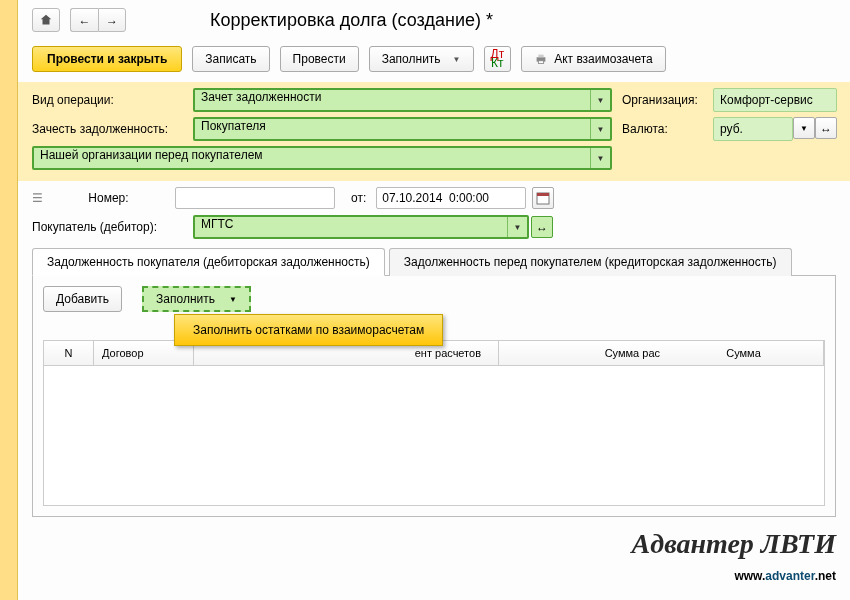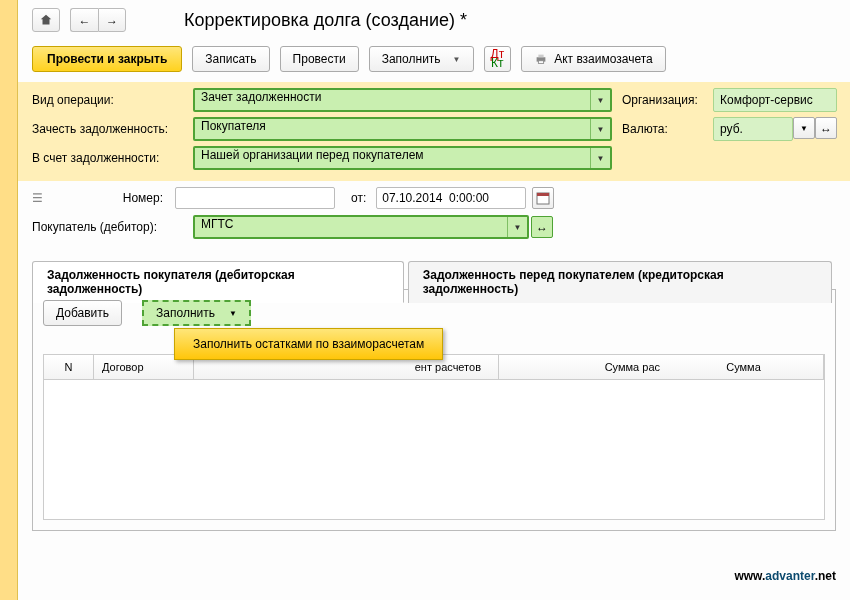--- a/index.html
+++ b/index.html
@@ -1,39 +1,39 @@
 <!DOCTYPE html>
 <html><head>
 <meta charset="utf-8">
 <style>
   * { box-sizing: border-box; margin: 0; padding: 0; font-family: Arial, sans-serif; font-size: 12px; }
   body { background: #fdfdfd; width: 850px; height: 600px; overflow: hidden; position: relative; }
   .left-strip { position: absolute; left: 0; top: 0; width: 18px; height: 600px; background: #ffde87; border-right: 1px solid #e0c050; }
   .content { margin-left: 18px; padding: 8px 0 0 0; }
   .title-row { display: flex; align-items: center; gap: 10px; padding: 0 14px 10px 14px; }
   .toolbar-btn { height: 24px; min-width: 28px; border: 1px solid #bbb; border-radius: 3px; background: linear-gradient(#fff,#eee); display: inline-flex; align-items: center; justify-content: center; padding: 0 6px; cursor: pointer; gap: 4px; }
-  .title-text { font-size: 18px; font-weight: normal; margin-left: 48px; }
+  .title-text { font-size: 18px; font-weight: normal; margin-left: 74px; }
   .main-toolbar { display: flex; align-items: center; gap: 10px; padding: 4px 14px 10px 14px; }
   .btn { height: 26px; border: 1px solid #aaa; border-radius: 3px; background: linear-gradient(#fff,#f0f0f0); padding: 0 12px; cursor: pointer; display: inline-flex; align-items: center; gap: 6px; }
   .btn-primary { background: linear-gradient(#ffe679,#ffd21f); border-color: #c9a400; font-weight: bold; padding: 0 14px; }
   .btn-drop::after { content: "▼"; font-size: 8px; margin-left: 6px; color: #555; }
   .form-area { background: #ffefb8; padding: 6px 14px; display: grid; grid-template-columns: 580px 1fr; gap: 0 10px; }
   .form-row { display: flex; align-items: center; margin-bottom: 5px; gap: 6px; }
   .lbl-col1 { width: 155px; }
   .lbl-col2 { width: 85px; }
   .combo-hl { flex: 1; display: flex; background: #c9efb0; border: 2px solid #4fa335; border-radius: 2px; height: 24px; padding: 0 6px; position: relative; cursor: pointer; }
   .combo-hl .drop { position: absolute; right: 0; top: 0; bottom: 0; width: 20px; border-left: 1px solid #7fbf64; display: flex; align-items: center; justify-content: center; font-size: 8px; color: #333; }
   .readonly-field { background: #d8f2c6; border: 1px solid #a9d68f; border-radius: 2px; height: 24px; display: flex; align-items: center; padding: 0 6px; }
   .white-area { padding: 6px 14px; }
   .white-row { display: flex; align-items: center; margin-bottom: 6px; gap: 6px; }
   .text-input { height: 22px; border: 1px solid #bbb; border-radius: 2px; background: #fff; padding: 0 5px; }
   .mini-btn { width: 22px; height: 22px; border: 1px solid #aaa; border-radius: 2px; background: linear-gradient(#fff,#eee); display: inline-flex; align-items: center; justify-content: center; cursor: pointer; font-size: 10px; }
   .buyer-hl { flex: 1; max-width: 360px; display: flex; align-items: center; }
   .tabs { display: flex; border-bottom: 1px solid #bbb; margin-top: 8px; }
-  .tab { padding: 6px 14px; border: 1px solid #bbb; border-bottom: none; background: #f5f5f5; border-radius: 3px 3px 0 0; margin-right: 4px; cursor: pointer; position: relative; top: 14px; font-weight: bold; }
+  .tab { padding: 6px 14px; border: 1px solid #bbb; border-bottom: none; background: #f5f5f5; border-radius: 3px 3px 0 0; margin-right: 4px; cursor: pointer; position: relative; top: 1px; }
   .tab.active { background: #fff; border-bottom: 1px solid #fff; }
   .tab-body { border: 1px solid #bbb; border-top: none; padding: 10px; position: relative; }
   .tab-toolbar { display: flex; gap: 20px; align-items: center; margin-bottom: 8px; position: relative; }
   .btn-fill-hl { border: 2px dashed #4fa335; background: #c9efb0; height: 26px; padding: 0 12px; display: inline-flex; align-items: center; cursor: pointer; }
   .btn-fill-hl::after { content: "▼"; font-size: 8px; margin-left: 14px; }
   .popup { position: absolute; top: 28px; left: 131px; background: linear-gradient(#ffe679,#ffc60a); border: 1px solid #c9a400; padding: 8px 18px; white-space: nowrap; box-shadow: 2px 2px 4px rgba(0,0,0,.3); cursor: pointer; z-index: 10; }
   .table-head { display: flex; border: 1px solid #ccc; height: 26px; background: linear-gradient(#fff,#f3f3f3); }
   .th { border-right: 1px solid #ccc; display: flex; align-items: center; justify-content: center; font-size: 11px; }
   .table-body { border: 1px solid #ccc; border-top: none; height: 140px; background: #fff; }
   .watermark { position: absolute; right: 14px; bottom: 14px; text-align: right; pointer-events: none; }
@@ -94,21 +94,20 @@
         </div>
       </div>
       <div class="form-row">
         <span class="lbl-col1">Зачесть задолженность:</span>
         <div class="combo-hl">
           <span>Покупателя</span>
           <span class="drop">▼</span>
         </div>
       </div>
       <div class="form-row">
-        <span class="lbl-col1">В счет задолженности:</span>
         <div class="combo-hl">
           <span>Нашей организации перед покупателем</span>
           <span class="drop">▼</span>
         </div>
       </div>
     </div>
     <div>
       <div class="form-row">
         <span class="lbl-col2">Организация:</span>
         <div class="readonly-field" style="flex:1">
@@ -128,21 +127,21 @@
               <span>↔</span>
             </button>
         </div>
       </div>
     </div>
   </div>
 
   <div class="white-area">
     <div class="white-row">
       <span style="width:16px;color:#888">☰</span>
-      <span style="width:115px;text-align:right;padding-right:6px">Номер:</span>
+      <span style="width:115px;text-align:center;padding-right:6px">Номер:</span>
       <input class="text-input" style="width: 160px;" value="">
       <span style="padding:0 4px 0 10px">от:</span>
       <input class="text-input" style="width: 150px;" value="07.10.2014  0:00:00">
       <button class="mini-btn">
         <svg viewBox="0 0 14 14">
             <rect x="1" y="2" width="12" height="11" fill="#fff" stroke="#777"></rect>
             <rect x="1" y="2" width="12" height="3" fill="#a44"></rect>
           </svg>
       </button>
     </div>
@@ -178,16 +177,17 @@
         <div class="th" style="width:305px;justify-content:flex-end;padding-right:17px">ент расчетов</div>
         <div class="th" style="flex:1;border-right:none;justify-content:flex-end;padding-right:4px">Сумма рас</div>
         <div class="th" style="width:160px">Сумма</div>
       </div>
       <div class="table-body"></div>
     </div>
   </div>
 </div>
 
 <div class="watermark">
+  <div class="wm1">Адвантер ЛВТИ</div>
   <div class="wm2">
     <span>www.</span><span class="accent">advanter</span><span>.net</span>
   </div>
 </div>
 
 </body></html>

